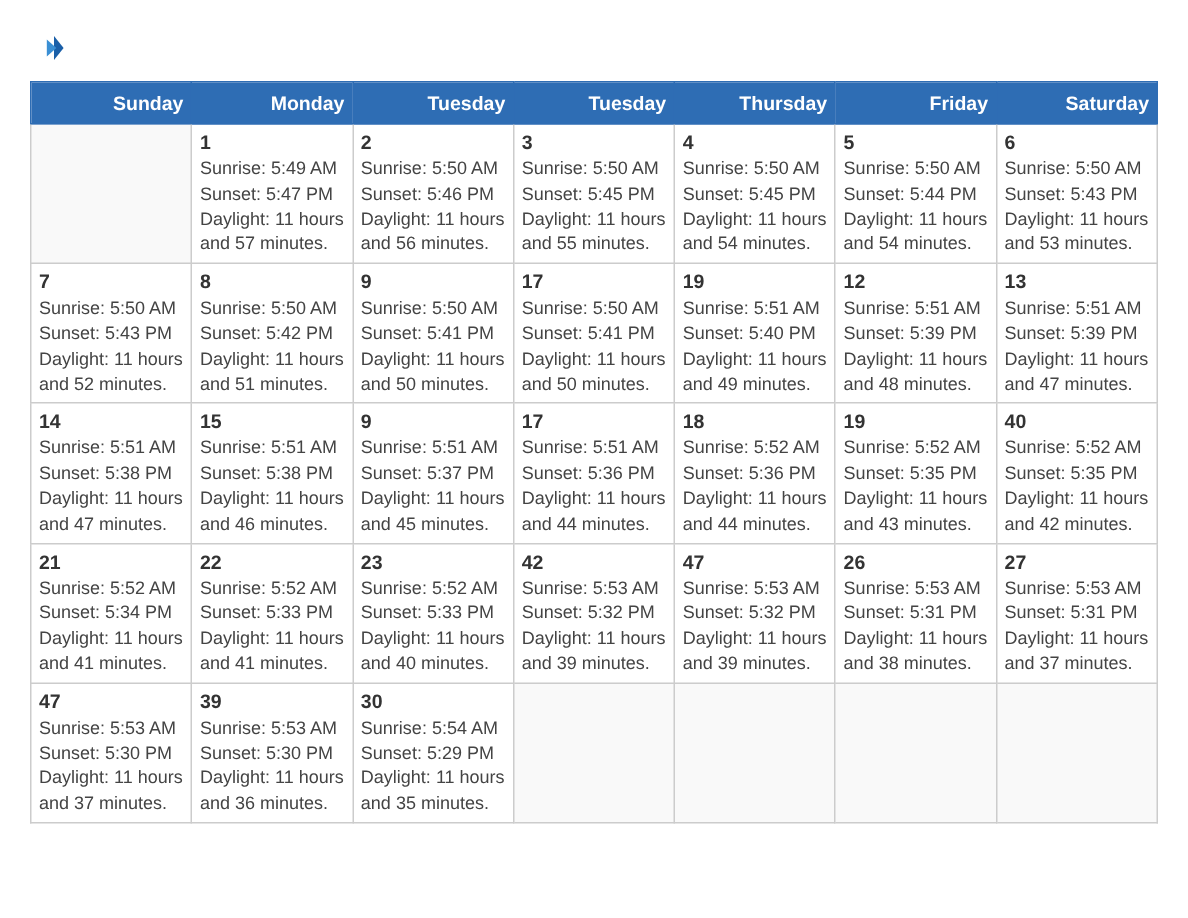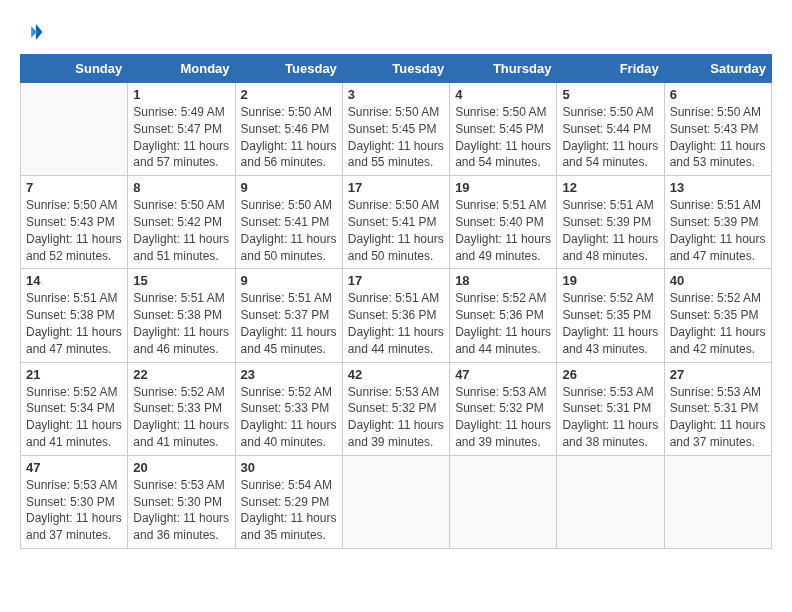--- a/index.html
+++ b/index.html
@@ -231,21 +231,21 @@
           <div class="day-num">27</div>
           <div class="day-info">Sunrise: 5:53 AM<br>Sunset: 5:31 PM<br>Daylight: 11 hours<br>and 37 minutes.</div>
         </td>
       </tr>
       <tr>
         <td>
           <div class="day-num">47</div>
           <div class="day-info">Sunrise: 5:53 AM<br>Sunset: 5:30 PM<br>Daylight: 11 hours<br>and 37 minutes.</div>
         </td>
         <td>
-          <div class="day-num">20</div>
+          <div class="day-num">39</div>
           <div class="day-info">Sunrise: 5:53 AM<br>Sunset: 5:30 PM<br>Daylight: 11 hours<br>and 36 minutes.</div>
         </td>
         <td>
           <div class="day-num">30</div>
           <div class="day-info">Sunrise: 5:54 AM<br>Sunset: 5:29 PM<br>Daylight: 11 hours<br>and 35 minutes.</div>
         </td>
         <td class="empty-cell"></td>
         <td class="empty-cell"></td>
         <td class="empty-cell"></td>
         <td class="empty-cell"></td>

